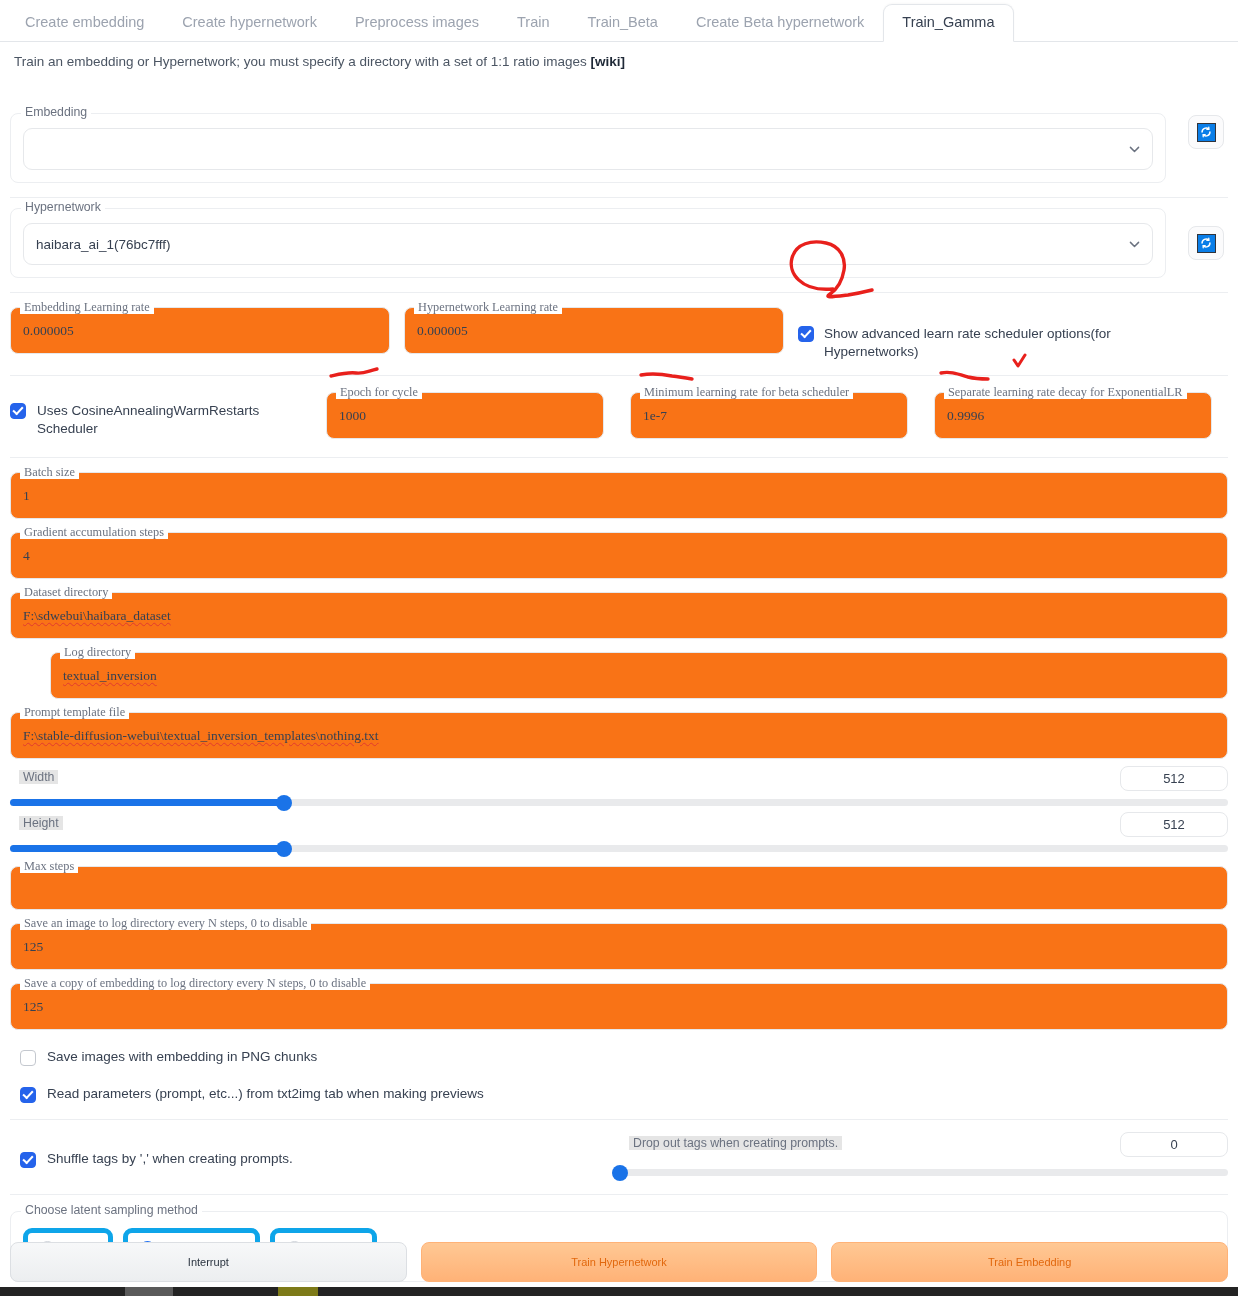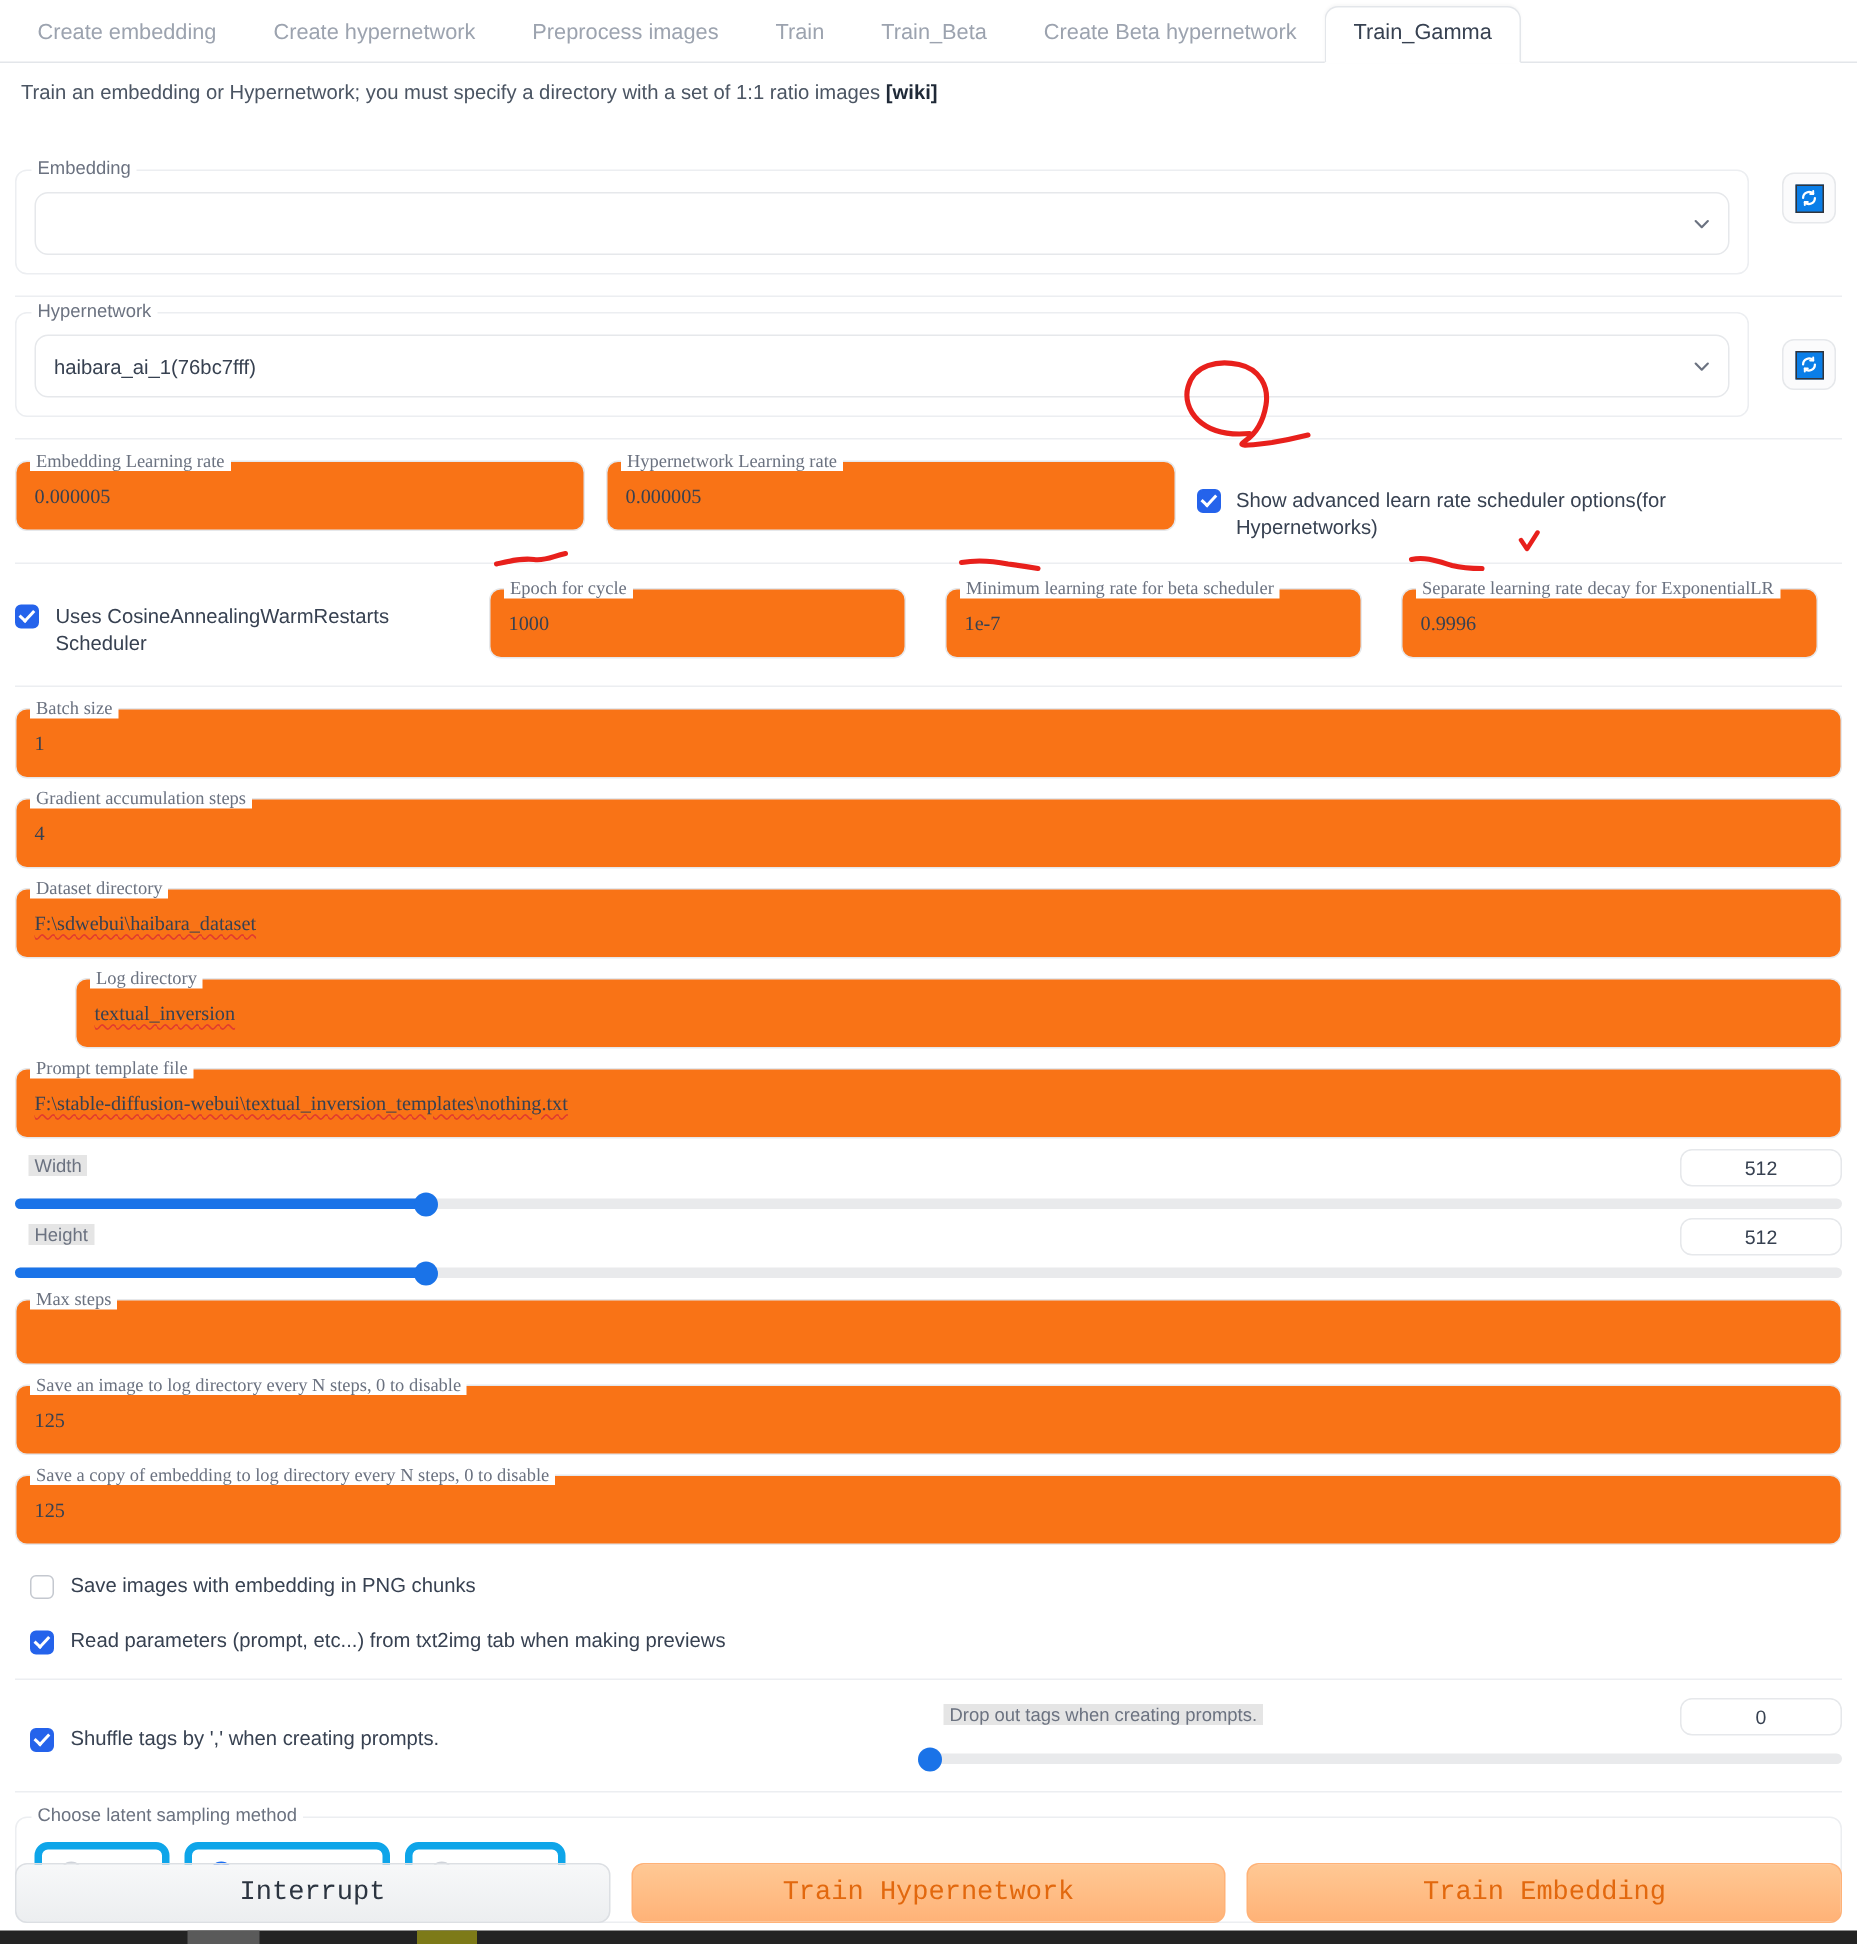--- a/index.html
+++ b/index.html
@@ -188,23 +188,22 @@
     width: 16px; height: 16px; border-radius: 50%;
     background: #1a73e8; transform: translate(-50%,-50%);
   }
 
   
   .btnbar { position: absolute; left: 10px; right: 10px; bottom: 14px; display: flex; gap: 14px; }
   .btn {
     flex: 1; height: 40px;
     border-radius: 8px;
     display: flex; align-items: center; justify-content: center;
-    font-size: 18px;
-    cursor: pointer;
-    font-family: Liberation Mono, monospace;
+    font-size: 11px;
+    cursor: pointer;
   }
   .btn.neutral {
     background: linear-gradient(#f7f8f9,#eceef0);
     border: 1px solid #dcdfe3;
     color: #2b3440;
   }
   .btn.orange {
     background: linear-gradient(#ffc894,#ffb277);
     border: 1px solid #ffb277;
     color: #e2680e;

